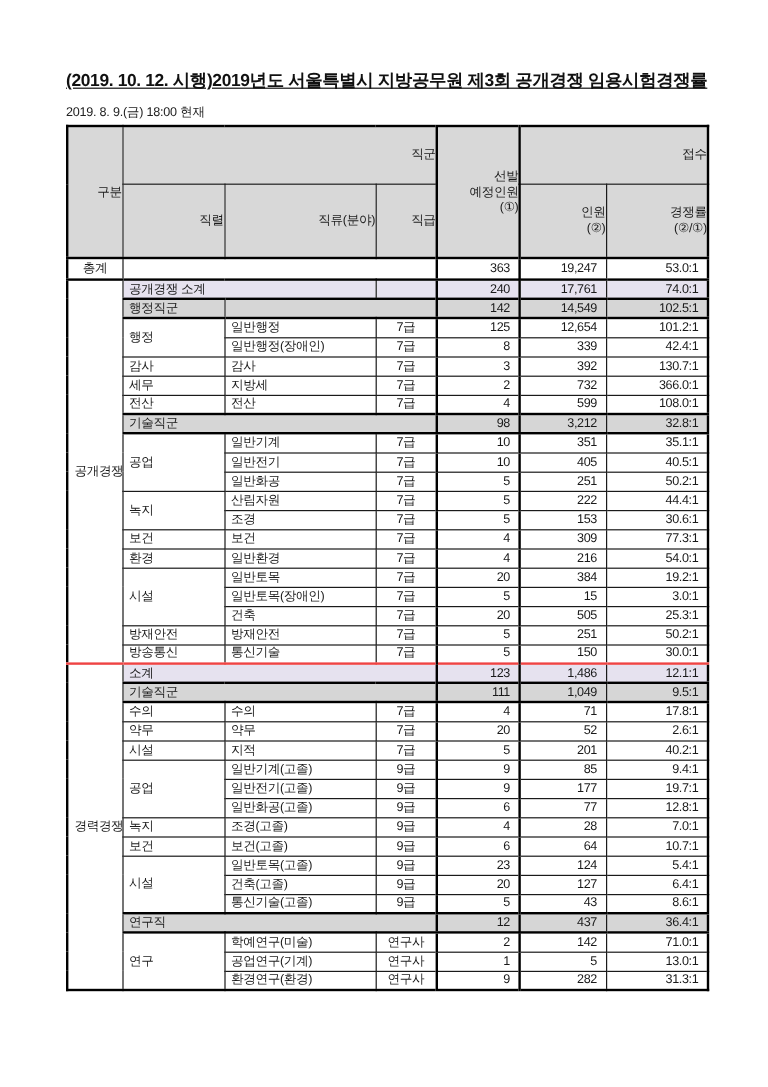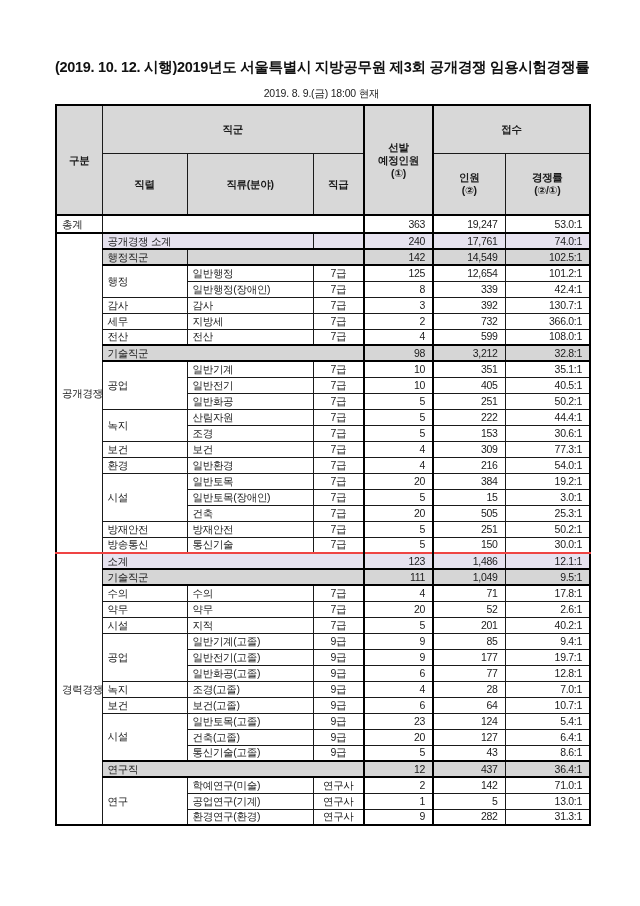--- a/index.html
+++ b/index.html
@@ -11,46 +11,46 @@
   *{box-sizing:border-box;margin:0;padding:0;}
   html,body{background:#ffffff;}
   body{
     width:640px;height:906px;overflow:hidden;
     font-family:"Liberation Sans","DejaVu Sans",sans-serif;
     color:#1a1a1a;
   }
   .page{width:534px;margin-left:55px;padding-top:58px;}
   .doc-title{
     font-size:14.5px;font-weight:bold;text-align:center;
-    white-space:nowrap;letter-spacing:-0.3px;color:#111;
+    white-space:nowrap;letter-spacing:-0.3px;color:#111;text-decoration:underline;
   }
   .as-of{
-    text-align:center;font-size:10.5px;margin:10px 1px 3px 0;color:#222;
+    text-align:left;font-size:10.5px;margin:10px 1px 3px 0;color:#222;
     letter-spacing:-0.2px;
   }
   table.comp{
     width:534px;table-layout:fixed;border-collapse:collapse;
     border:2.5px solid #000;
   }
   th,td{
     border:1px solid var(--line);
     font-size:10.5px;letter-spacing:-0.3px;
     overflow:hidden;white-space:nowrap;
   }
   thead th{
     background:var(--header-bg);
-    font-weight:bold;text-align:center;vertical-align:middle;
+    font-weight:normal;text-align:right;vertical-align:middle;
     white-space:pre-line;line-height:1.25;padding:17px 0;
   }
   thead{border-bottom:2px solid #000;}
   thead tr.h1 th{height:19px;}
   thead tr.h2 th{height:24px;}
   tbody td{height:16px;padding:0 5px;vertical-align:middle;line-height:1.1;}
   td.c-left{text-align:left;}
-  td.c-center{margin-top:41px;}
+  td.c-center{text-align:center;margin-top:41px;}
   td.c-grade{text-align:center;}
   td.c-num{text-align:right;padding-right:7px;}
   .col-plan{border-left:2px solid #000;border-right:2px solid #000;}
   td.sub{background:var(--subtotal-bg);margin-top:23px;}
   tr.group-row td{background:var(--group-bg);border-top:2px solid #000;border-bottom:2px solid #000;}
   tr.total-row td{border-bottom:2px solid #000;height:18px;}
   tr.thick-top td{border-top:2px solid #ef4444;}
   td.gubun-cell{background:#ffffff;text-align:right;}
 </style>
 </head>

